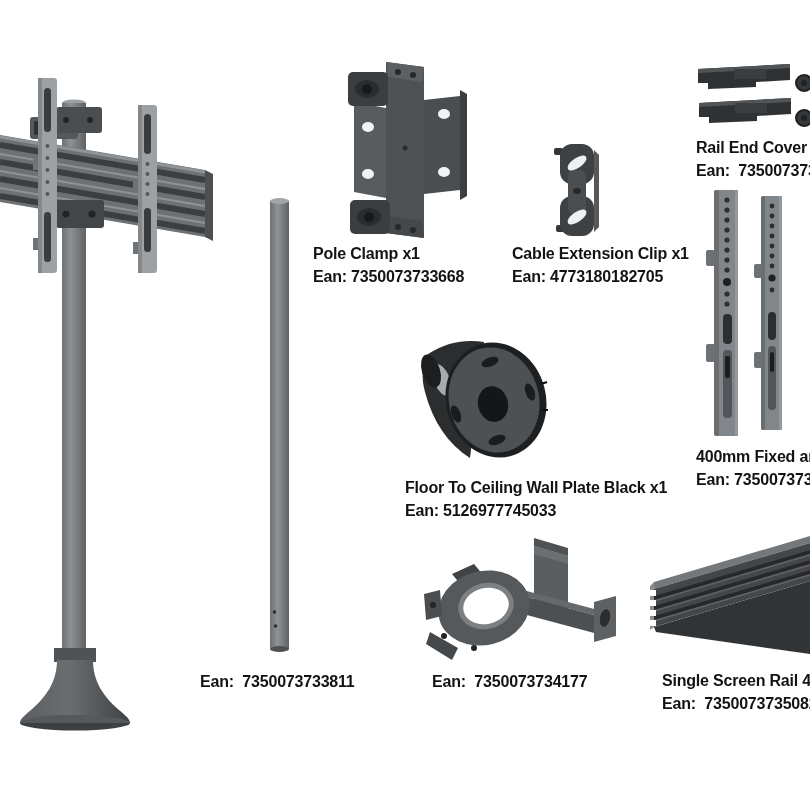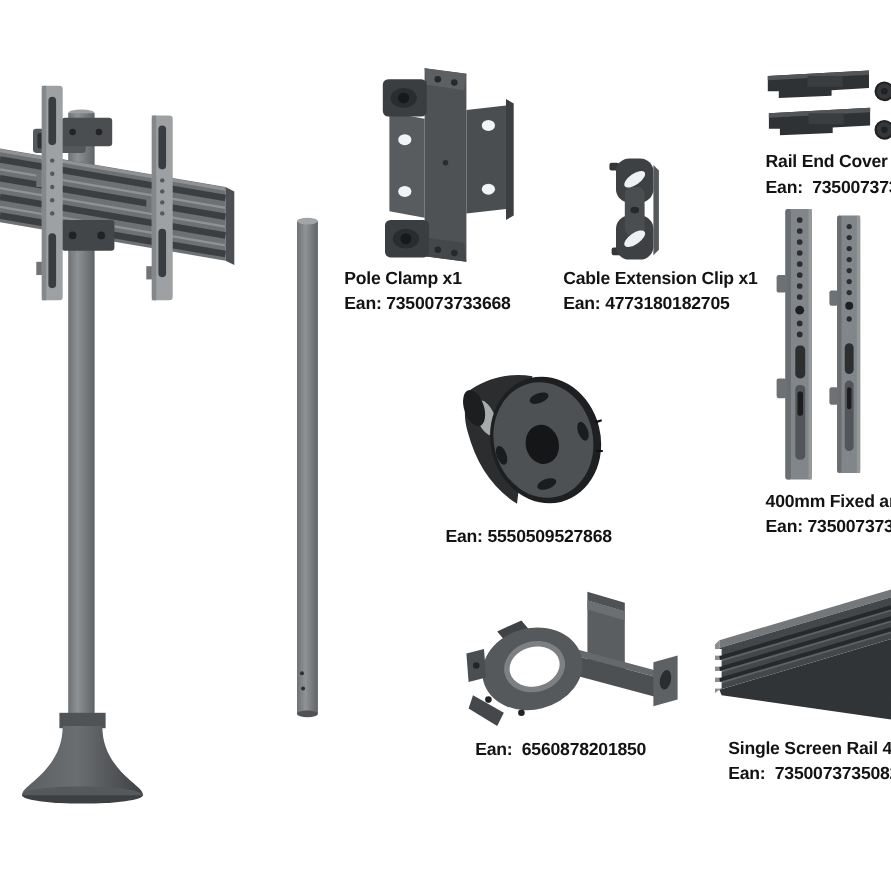--- a/index.html
+++ b/index.html
@@ -293,28 +293,30 @@
     <div class="part-name">Rail End Cover x1</div>
     <div class="part-ean">Ean:  73500737339</div>
   </div>
 
   <div class="label" style="left:696px;top:446px">
     <div class="part-name">400mm Fixed arm</div>
     <div class="part-ean">Ean: 73500737337</div>
   </div>
 
   <div class="label" style="left:405px;top:477px">
-    <div class="part-ean">Ean: 5550509527868</div>
+    <div class="part-name">Floor To Ceiling Wall Plate Black x1</div>
+    <div class="part-ean">Ean: 5126977745033</div>
   </div>
 
   <div class="label" style="left:200px;top:670px">
+    <div class="part-ean">Ean:  7350073733811</div>
   </div>
 
   <div class="label" style="left:432px;top:670px">
-    <div class="part-ean">Ean:  6560878201850</div>
+    <div class="part-ean">Ean:  7350073734177</div>
   </div>
 
   <div class="label" style="left:662px;top:670px">
     <div class="part-name">Single Screen Rail 48cm</div>
     <div class="part-ean">Ean:  7350073735082</div>
   </div>
 
 </div>
 
 </body></html>

